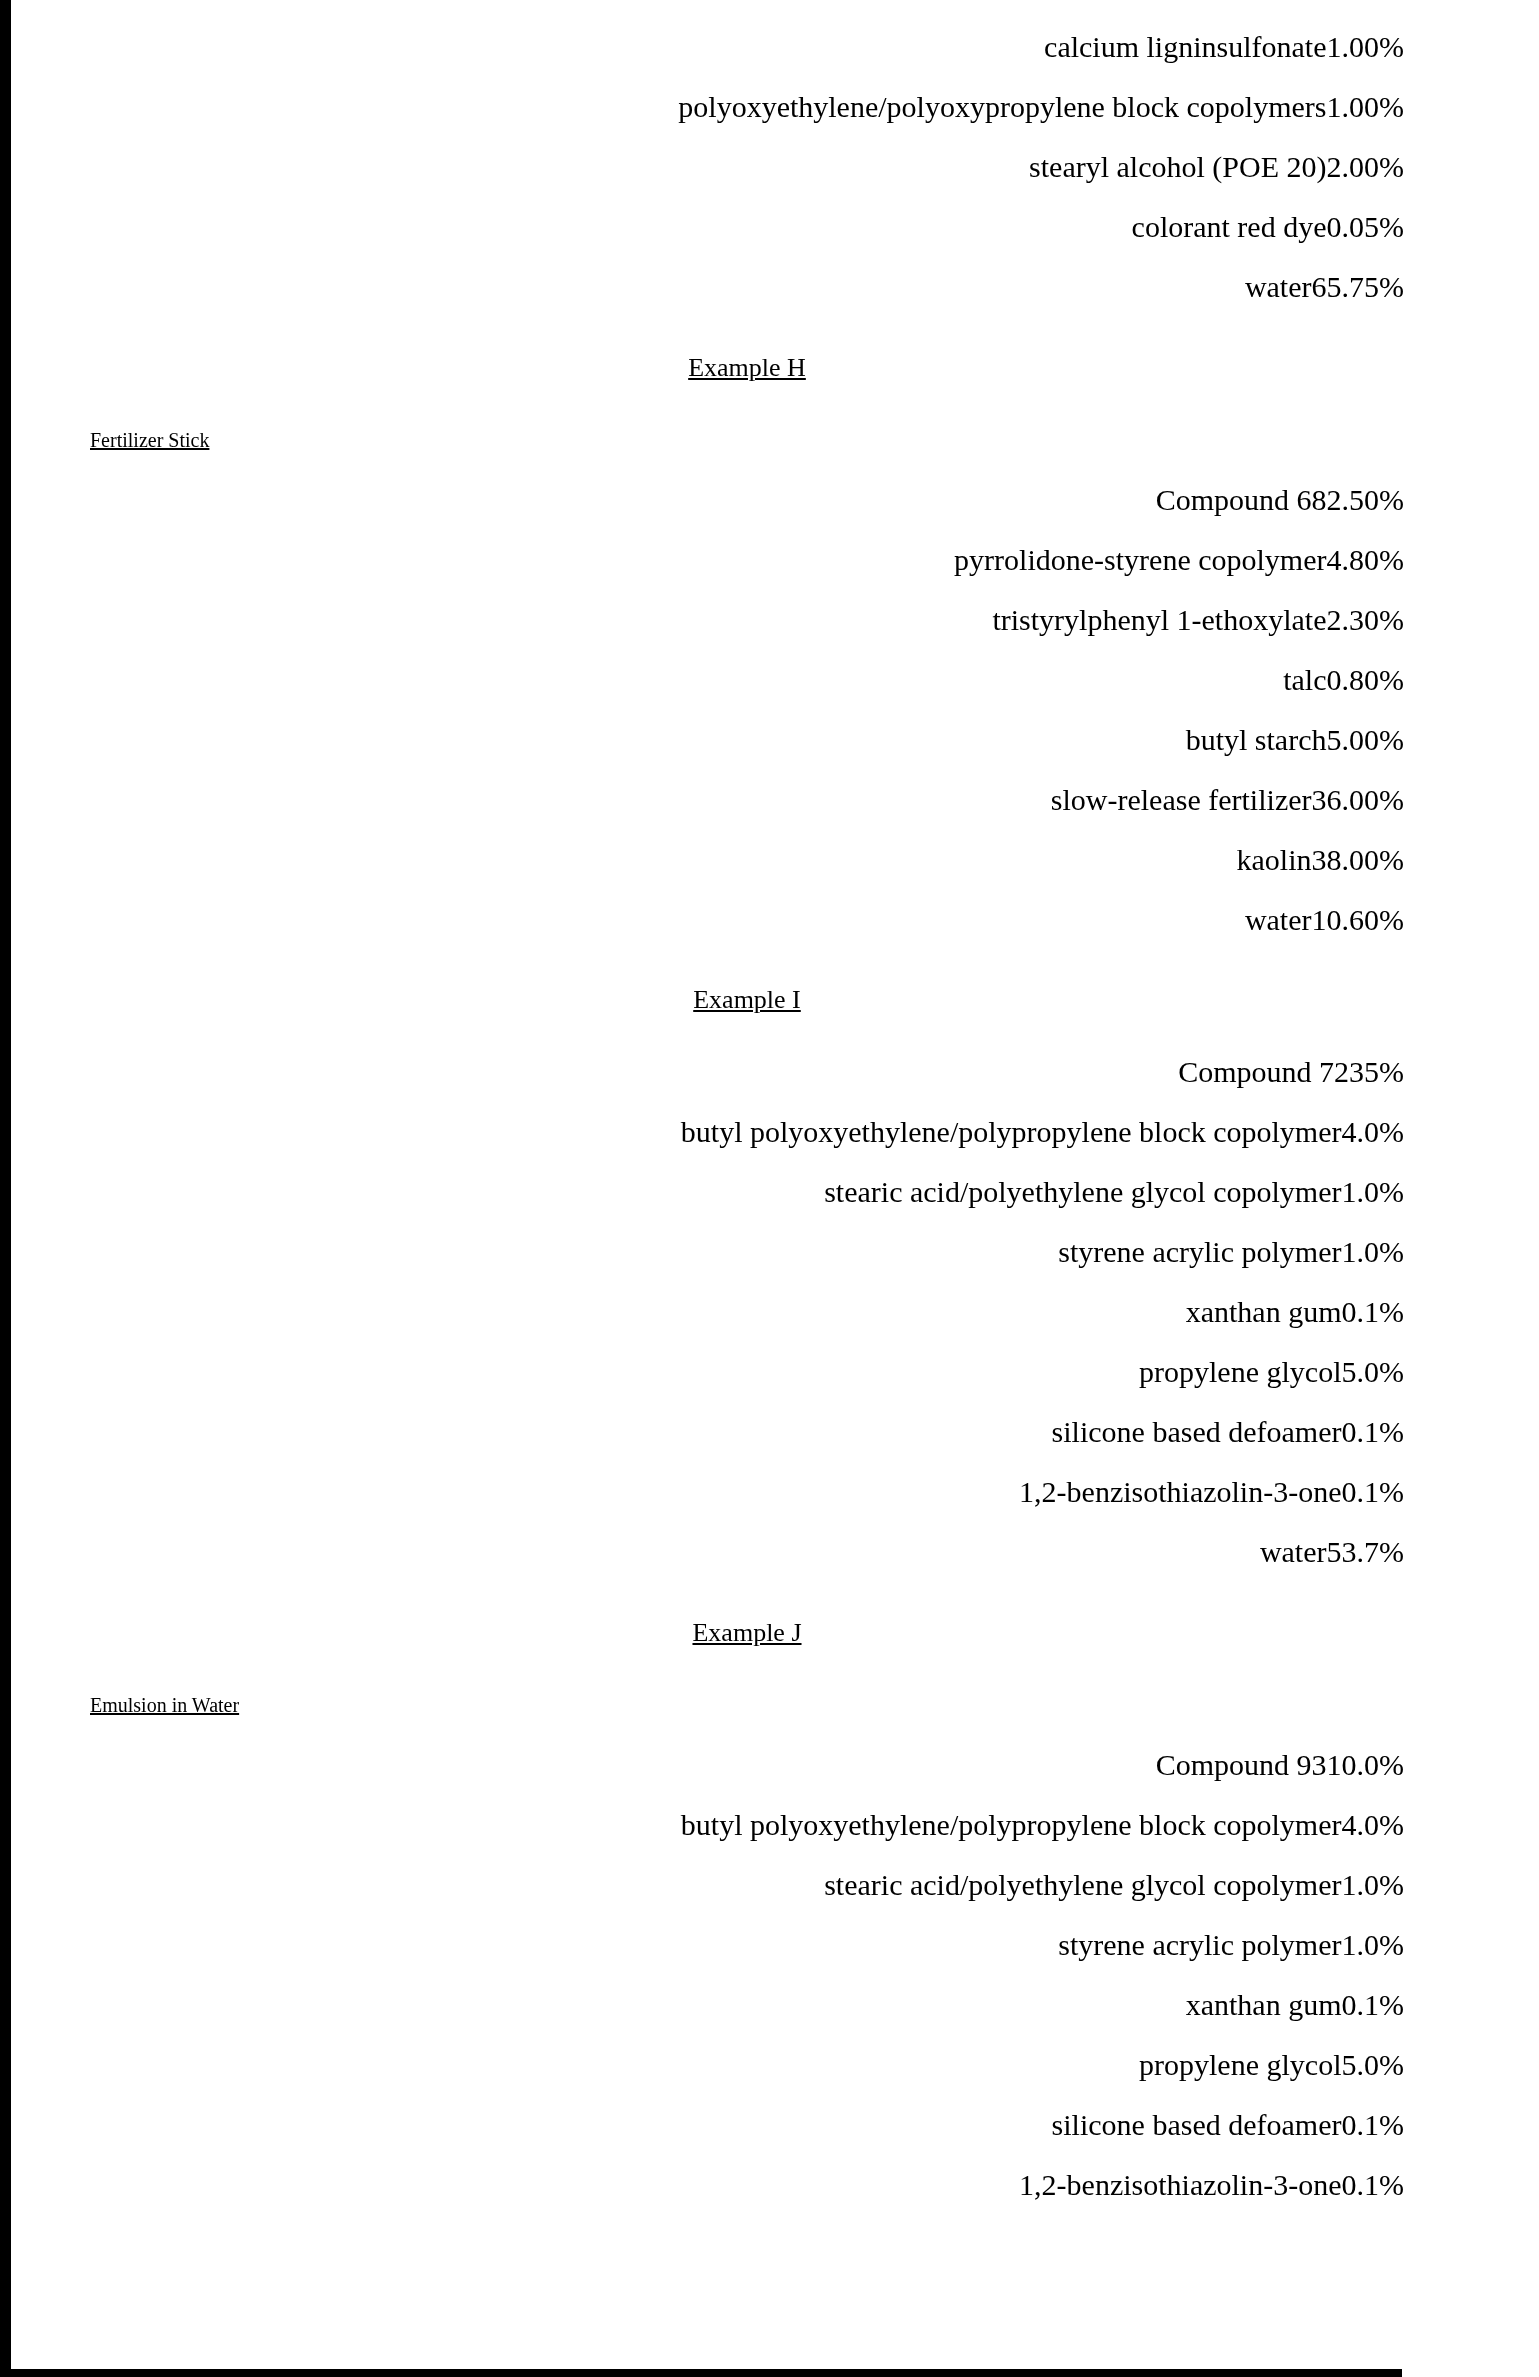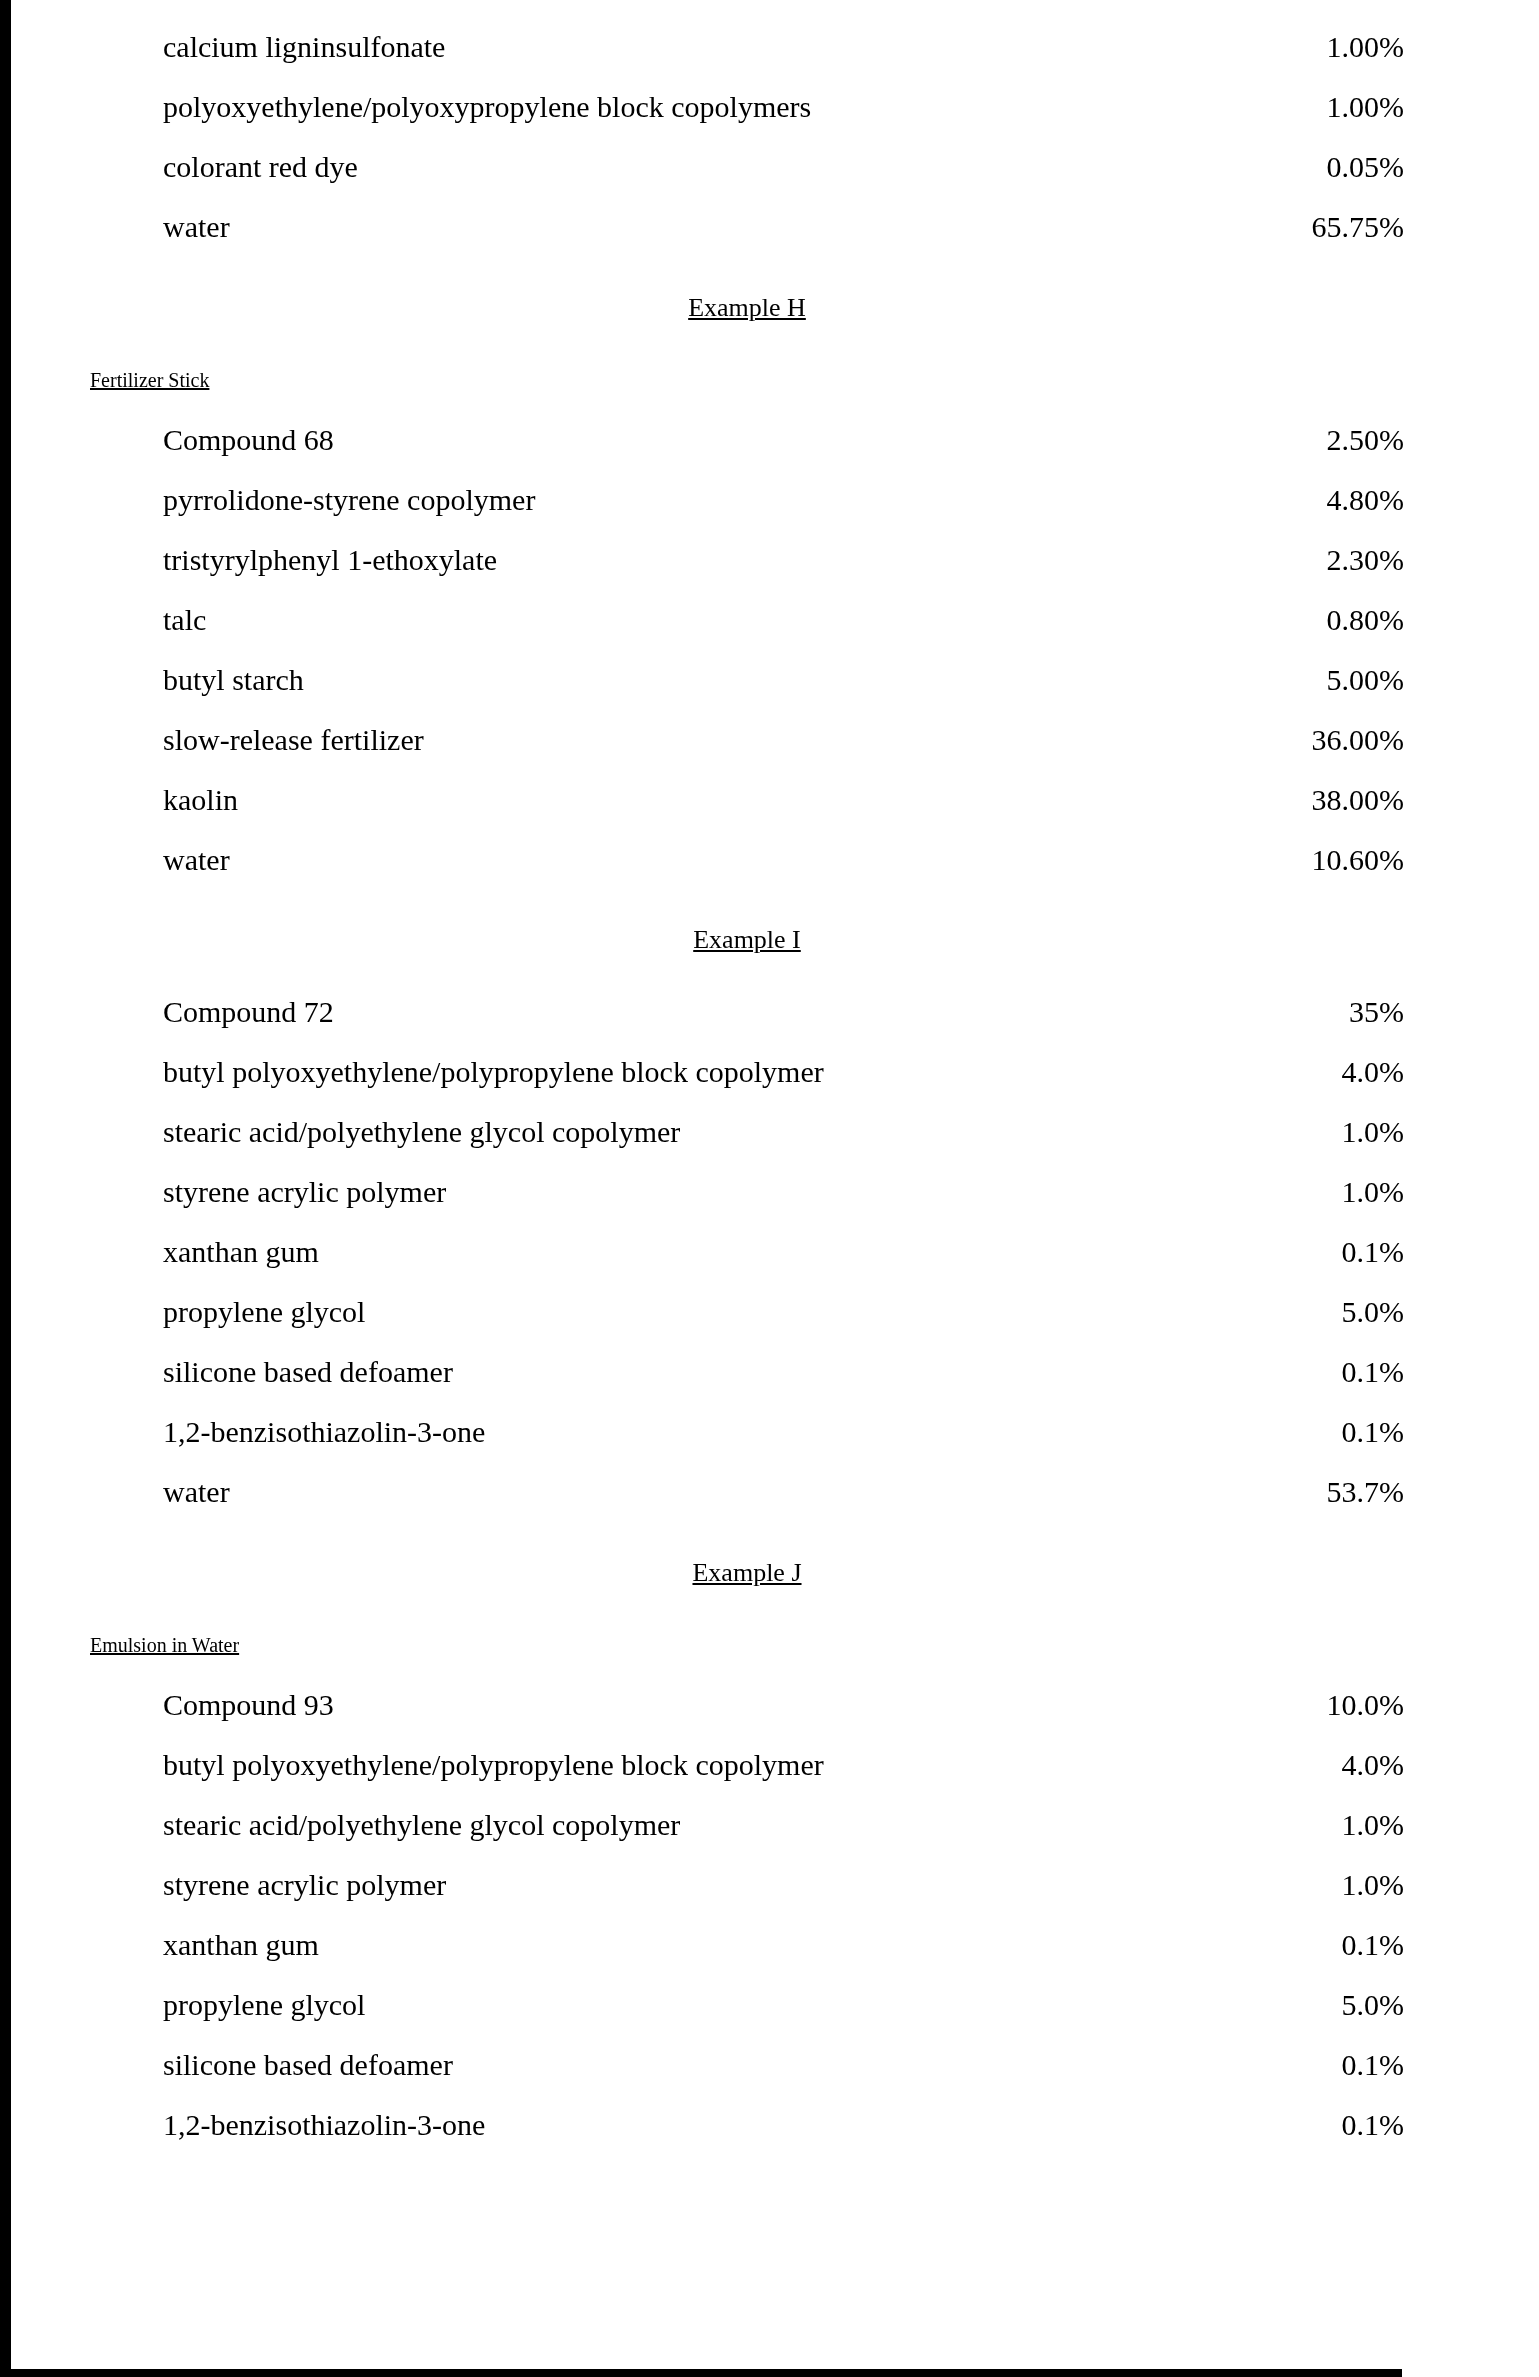--- a/index.html
+++ b/index.html
@@ -51,21 +51,21 @@
   .section-subtitle {
     font-size: 20px;
     line-height: 60px;
     text-decoration: underline;
   }
   .ingredient-rows {
     margin: 0;
   }
   .ingredient-row {
     display: flex;
-    justify-content: space-between;
+    justify-content: flex-end;
     align-items: baseline;
     font-size: 30px;
     line-height: 60px;
   }
   .ingredient-name {
     padding-left: 73px;
   }
   .ingredient-amount {
     text-align: right;
     white-space: nowrap;
@@ -84,20 +84,24 @@
   <div class="ingredient-row">
     <span class="ingredient-name">calcium ligninsulfonate</span>
     <span class="ingredient-amount">1.00%</span>
   </div>
 
   <div class="ingredient-row">
     <span class="ingredient-name">polyoxyethylene/polyoxypropylene block copolymers</span>
     <span class="ingredient-amount">1.00%</span>
   </div>
 
+  <div class="ingredient-row">
+    <span class="ingredient-name">stearyl alcohol (POE 20)</span>
+    <span class="ingredient-amount">2.00%</span>
+  </div>
 
 
   <div class="ingredient-row">
     <span class="ingredient-name">colorant red dye</span>
     <span class="ingredient-amount">0.05%</span>
   </div>
 
   <div class="ingredient-row">
     <span class="ingredient-name">water</span>
     <span class="ingredient-amount">65.75%</span>

